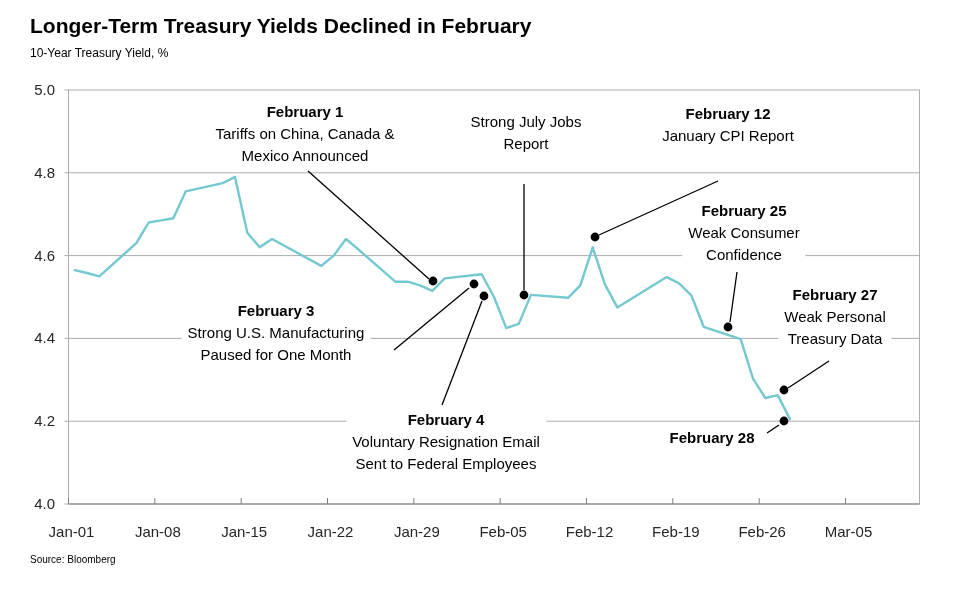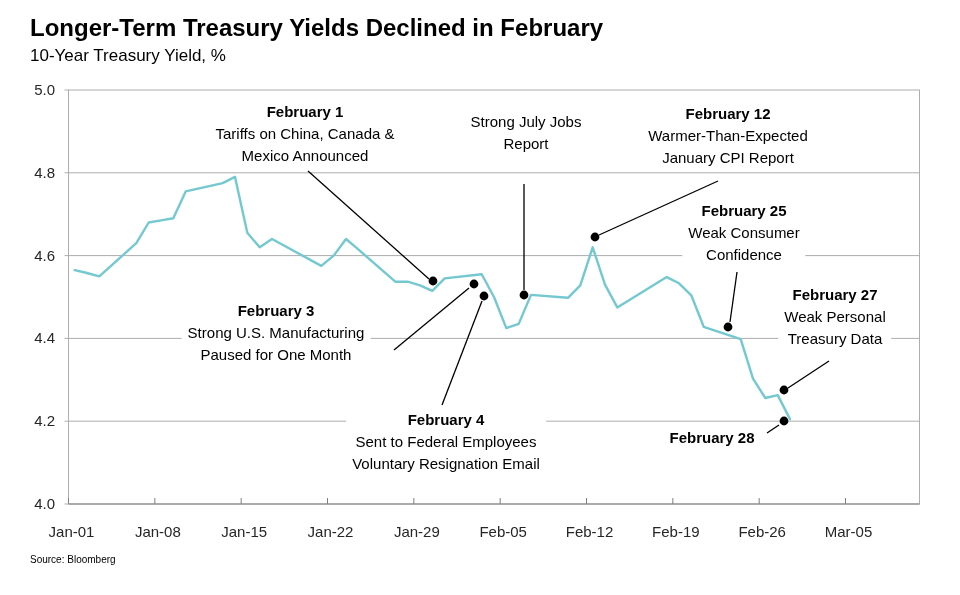--- a/index.html
+++ b/index.html
@@ -4,26 +4,26 @@
 <style>
   html,body{margin:0;padding:0;}
   body{
     width:960px;height:595px;position:relative;overflow:hidden;
     background:#ffffff;
     font-family:"Liberation Sans", sans-serif;
     -webkit-font-smoothing:antialiased;
   }
   .title{
     position:absolute;left:30px;top:14px;
-    font-size:24px;font-weight:bold;color:#000;letter-spacing:0;
+    font-size:21px;font-weight:bold;color:#000;letter-spacing:0;
     white-space:nowrap;
   }
   .subtitle{
     position:absolute;left:30px;top:46px;
-    font-size:17px;color:#000;white-space:nowrap;
+    font-size:12px;color:#000;white-space:nowrap;
   }
   .source{
     position:absolute;left:30px;top:554px;
     font-size:10px;color:#000;white-space:nowrap;
   }
   #chart-svg{position:absolute;left:0;top:0;z-index:1;}
   #annotations{position:absolute;left:0;top:0;width:861px;height:595px;z-index:2;pointer-events:none;}
   .annot{
     position:absolute;transform:translateX(-50%);
     background:#ffffff;padding:1px 6px;
@@ -102,30 +102,29 @@
       <div>Tariffs on China, Canada &amp;</div>
       <div>Mexico Announced</div>
     </div>
     <div class="annot" style="left: 276px; top: 299px;">
       <div class="annot-title">February 3</div>
       <div>Strong U.S. Manufacturing</div>
       <div>Paused for One Month</div>
     </div>
     <div class="annot" style="left: 446px; top: 408px;">
       <div class="annot-title">February 4</div>
+      <div>Voluntary Resignation Email</div>
       <div>Sent to Federal Employees</div>
-      <div>Voluntary Resignation Email</div>
     </div>
     <div class="annot" style="left: 526px; top: 110px;">
       <div>Strong July Jobs</div>
       <div>Report</div>
     </div>
     <div class="annot" style="left: 728px; top: 102px;">
       <div class="annot-title">February 12</div>
-      <div>Warmer-Than-Expected</div>
       <div>January CPI Report</div>
     </div>
     <div class="annot" style="left: 744px; top: 199px;">
       <div class="annot-title">February 25</div>
       <div>Weak Consumer</div>
       <div>Confidence</div>
     </div>
     <div class="annot" style="left: 835px; top: 283px;">
       <div class="annot-title">February 27</div>
       <div>Weak Personal</div>

